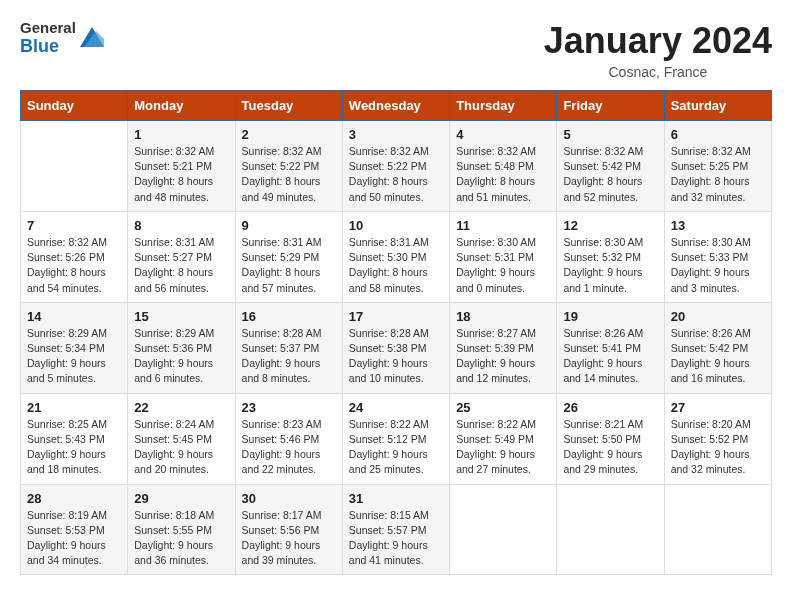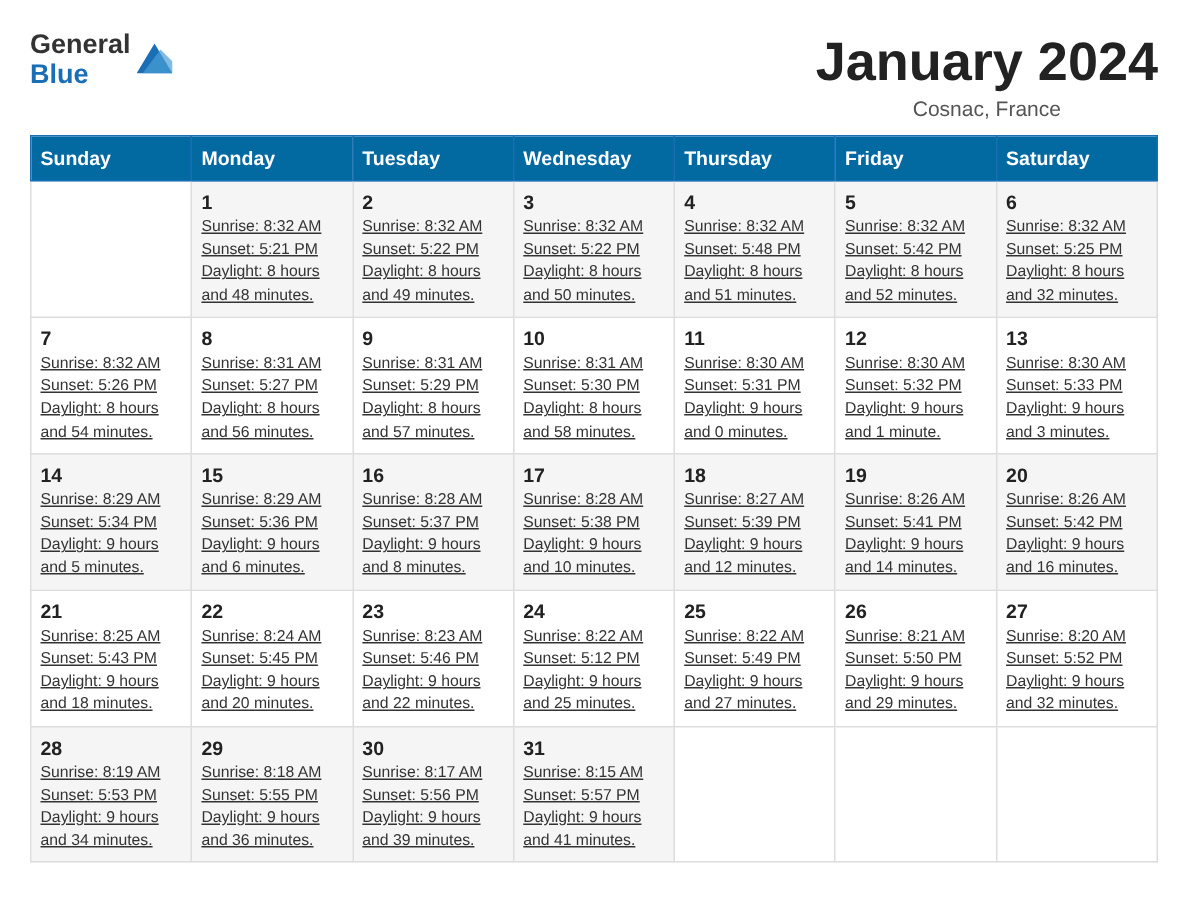--- a/index.html
+++ b/index.html
@@ -19,21 +19,21 @@
     .logo {
       display: flex;
       align-items: center;
     }
     .logo-text {
       display: flex;
       flex-direction: column;
       line-height: 1.1;
     }
     .logo-general {
-      font-size: 18px;
+      font-size: 15px;
       font-weight: bold;
       color: #333;
     }
     .logo-blue {
       font-size: 18px;
       font-weight: bold;
       color: #1a6eb5;
     }
     .logo-icon {
       width: 24px;
@@ -52,21 +52,21 @@
     .location {
       font-size: 14px;
       color: #555;
       margin-top: 2px;
     }
     table {
       width: 100%;
       border-collapse: collapse;
     }
     thead tr {
-      background-color: #0369a1;
+      background-color: #c2410c;
     }
     thead th {
       color: #fff;
       font-size: 13px;
       font-weight: bold;
       padding: 7px 6px;
       text-align: left;
       border: 1px solid #1a6eb5;
     }
     tbody tr {
@@ -90,21 +90,20 @@
       font-size: 13px;
       font-weight: bold;
       color: #222;
       display: block;
       margin-bottom: 2px;
     }
     .day-info {
       font-size: 10.5px;
       line-height: 1.45;
       color: #333;
-      text-decoration: underline;
     }
     .empty-cell {
       background: #fff;
     }
   </style>
 </head>
 <body>
 
 <div class="header">
   <div class="logo">

